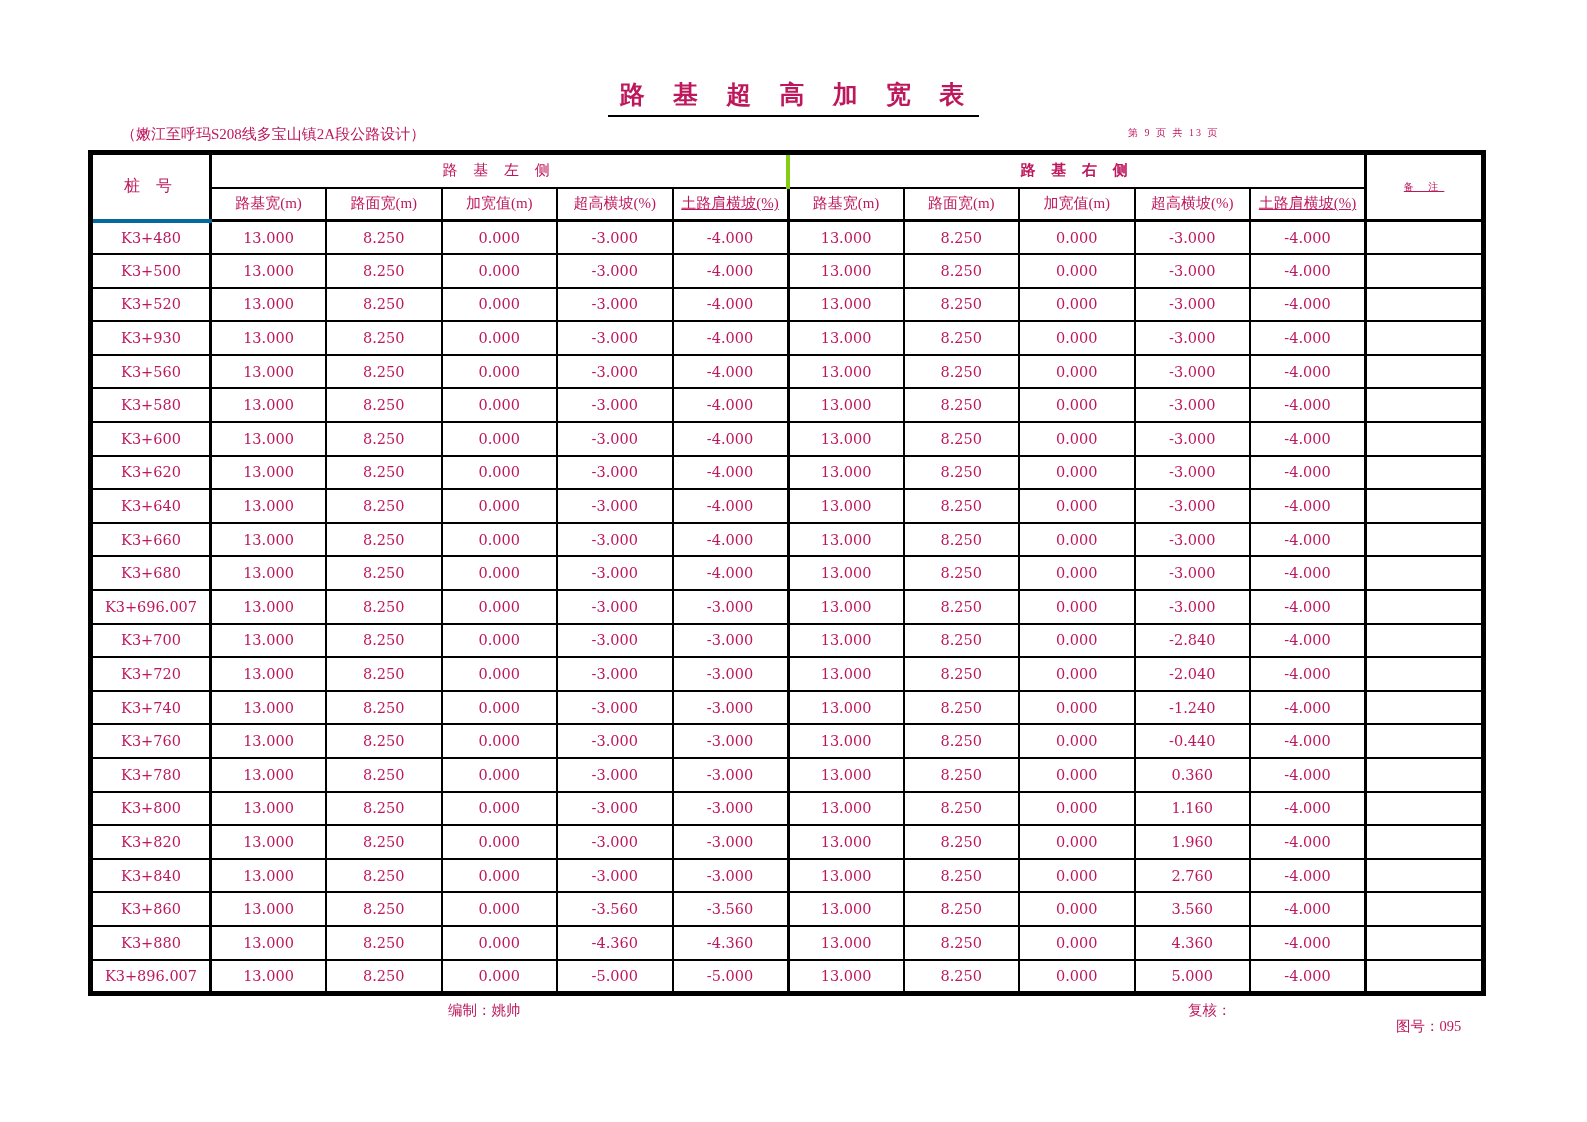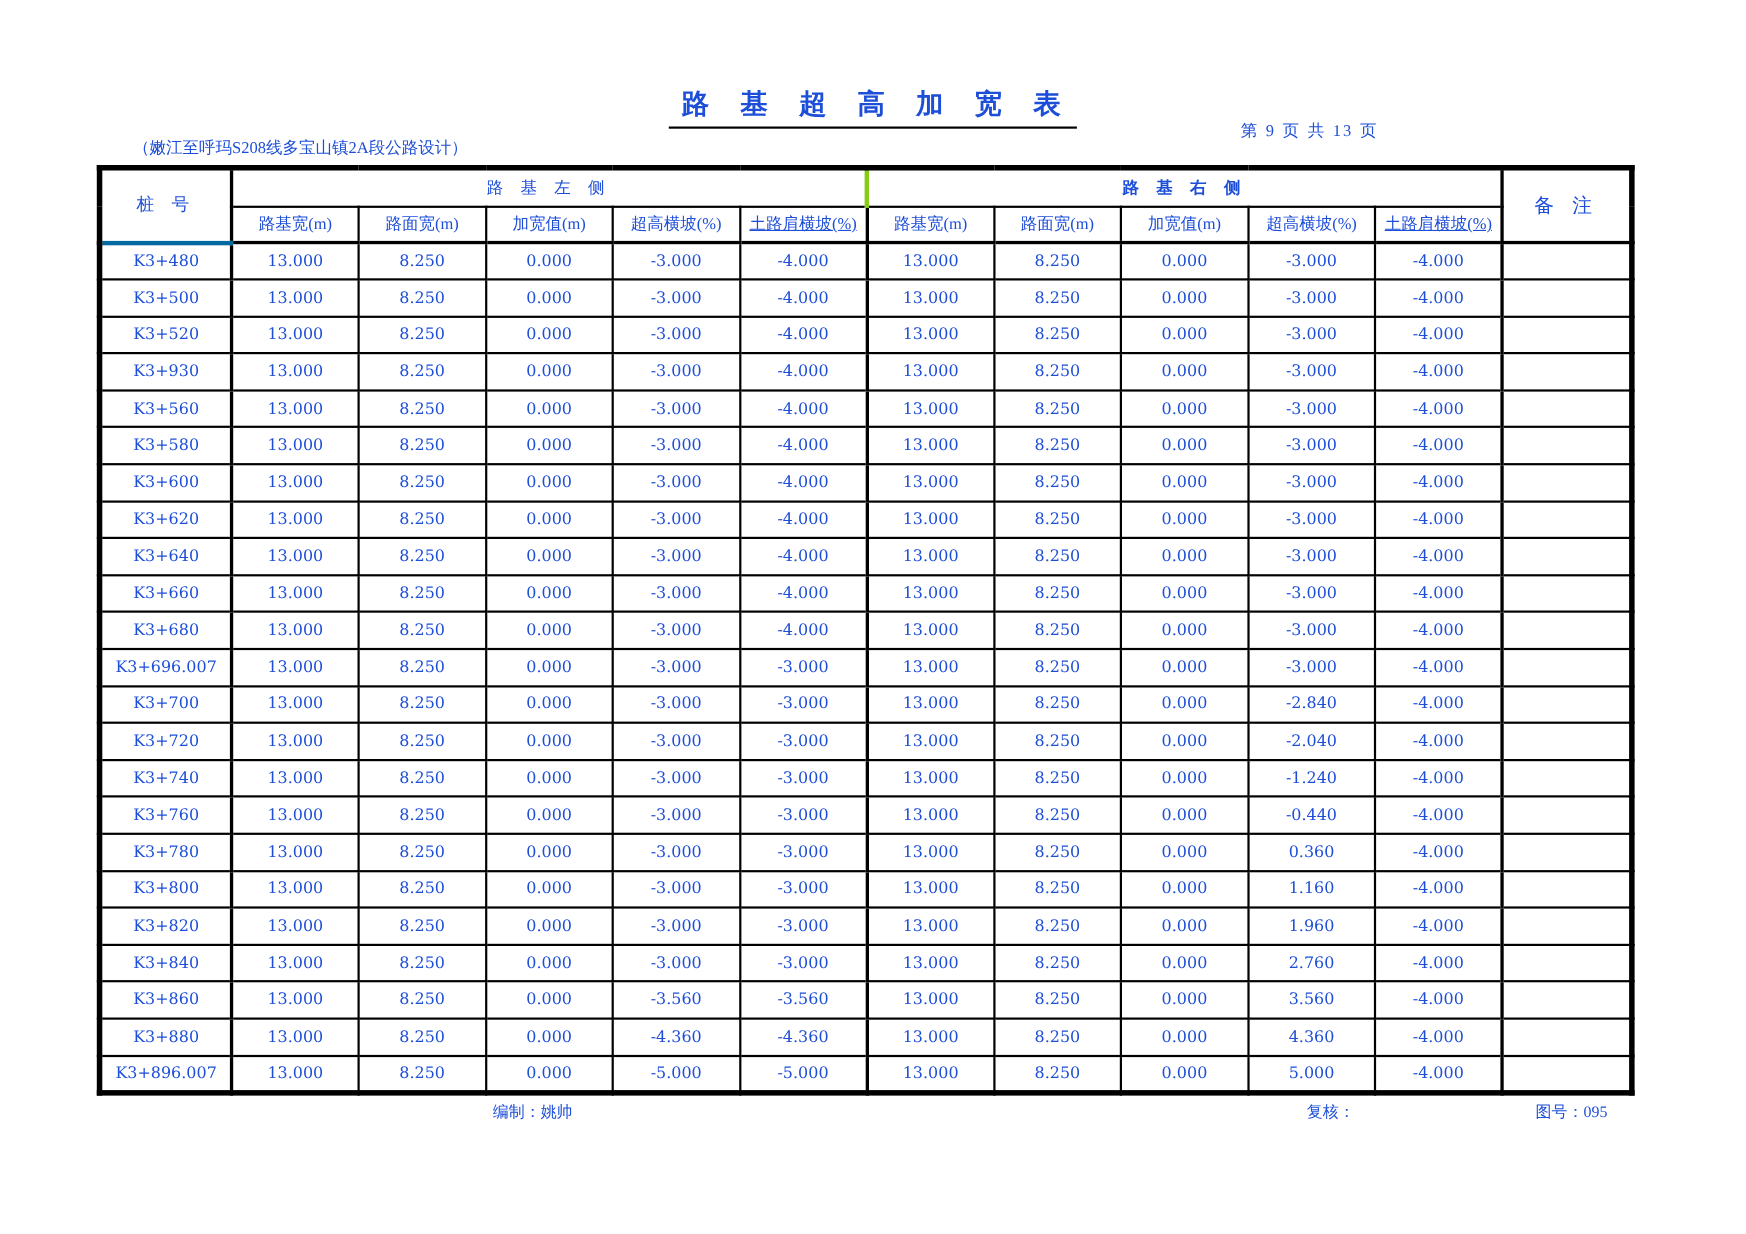--- a/index.html
+++ b/index.html
@@ -2,21 +2,21 @@
 <html><head>
 <meta charset="utf-8">
 <style>
   * { margin: 0; padding: 0; box-sizing: border-box; }
   html, body { background: #ffffff; }
   .page {
     position: relative;
     width: 1587px;
     height: 1122px;
     background: #ffffff;
-    color: #1d4ed8;
+    color: #be185d;
     font-family: "Liberation Serif", "DejaVu Serif", serif;
     overflow: hidden;
   }
   .doc-title {
     position: absolute;
     top: 78px;
     left: 0;
     width: 100%;
     text-align: center;
   }
@@ -29,23 +29,23 @@
     padding: 0 4px 4px 12px;
   }
   .subtitle {
     position: absolute;
     top: 125px;
     left: 121px;
     font-size: 15px;
   }
   .page-info {
     position: absolute;
-    top: 110px;
+    top: 126px;
     left: 1128px;
-    font-size: 15px;
+    font-size: 10px;
     letter-spacing: 2px;
   }
   table.main {
     position: absolute;
     top: 150px;
     left: 88px;
     width: 1393px;
     border-collapse: collapse;
     table-layout: fixed;
     border: 5px solid #000;
@@ -64,38 +64,39 @@
   th.stake-head {
     border-right: 3px solid #000;
     border-bottom: 4px solid #0369a1;
     letter-spacing: 8px;
     font-size: 16px;
   }
   th.remark-head {
     border-left: 3px solid #000;
     border-bottom: 3px solid #000;
     letter-spacing: 6px;
-    font-size: 18px;
+    font-size: 10px;
+    text-decoration: underline;
   }
   th.group-left  { border-right: 4px solid #84cc16; }
   th.group-right { border-right: 1px solid #a21caf; font-weight: bold; }
   tr.sub-row th:nth-child(5),
   tr.sub-row th:nth-child(10) { border-right: 3px solid #000000; text-decoration: underline; }
   tbody td {
     height: 33.6px;
     font-size: 14.5px;
     font-family: "DejaVu Serif", "Liberation Serif", serif;
   }
   tbody td:nth-child(1),
   tbody td:nth-child(6),
   tbody td:nth-child(11) { border-right: 3px solid #000; }
   .footer-item { position: absolute; top: 1001px; font-size: 14.5px; }
   .footer-compiler { left: 448px; }
   .footer-checker  { left: 1188px; }
-  .footer-drawing  { left: 1396px; }
+  .footer-drawing  { left: 1396px; margin-top: 16px; }
 </style>
 </head>
 <body>
 
 <div class="page">
 
   <div class="doc-title">
     <span>路 基 超 高 加 宽 表</span>
   </div>
 

